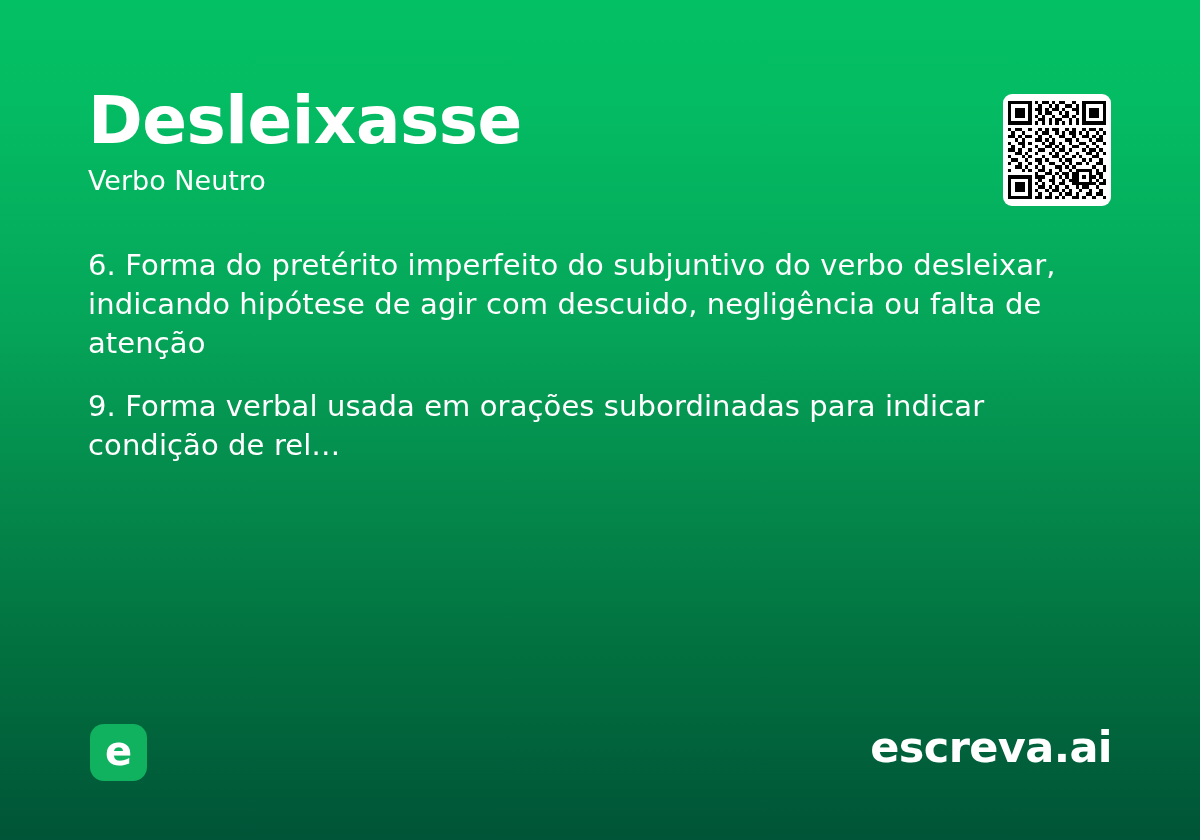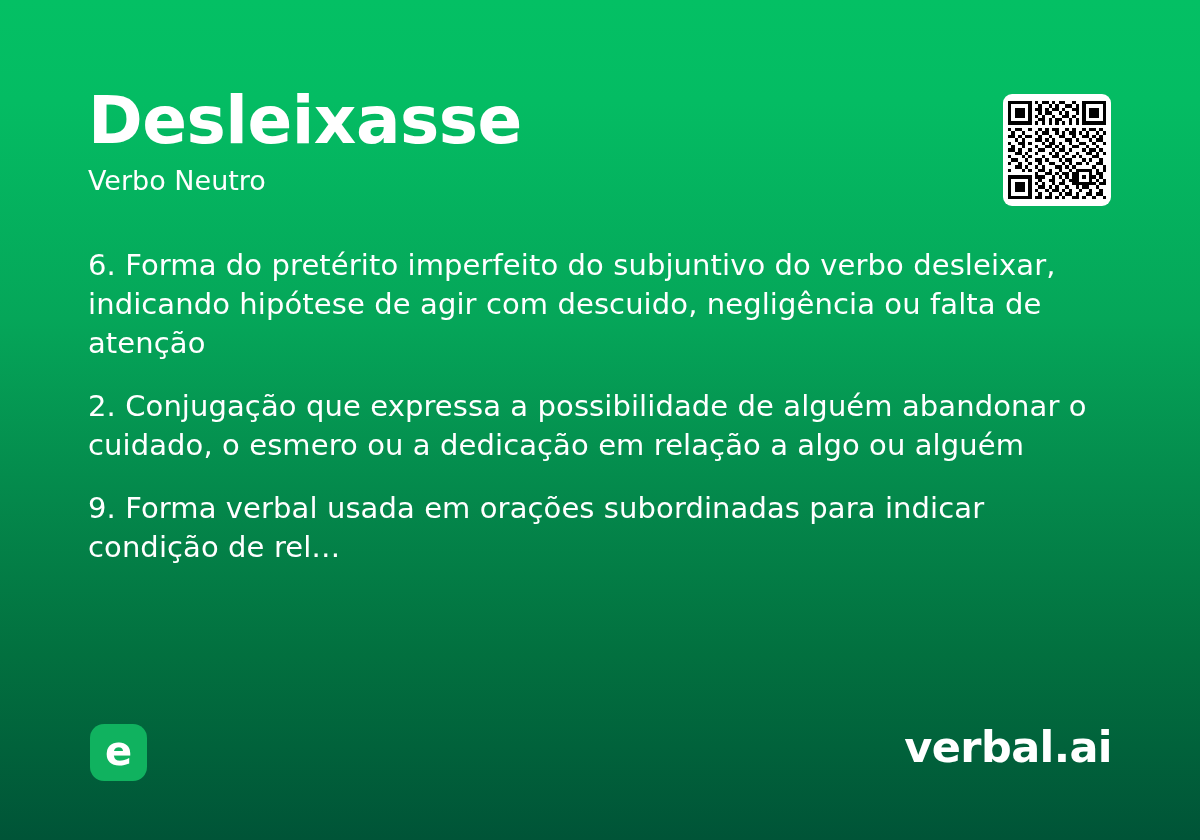--- a/index.html
+++ b/index.html
@@ -187,23 +187,22 @@
         <path d="M9 25h2v1H9zM12 25h1v1h-1zM14 25h1v1h-1zM17 25h1v1h-1zM20 25h1v1h-1zM22 25h2v1h-2zM26 25h1v1h-1z"></path>
         <path d="M8 26h1v1H8zM11 26h1v1h-1zM13 26h2v1h-2zM16 26h1v1h-1zM18 26h1v1h-1zM21 26h1v1h-1zM24 26h1v1h-1zM27 26h1v1h-1z"></path>
         <path d="M9 27h1v1H9zM12 27h1v1h-1zM15 27h1v1h-1zM17 27h2v1h-2zM20 27h1v1h-1zM23 27h2v1h-2zM26 27h2v1h-2z"></path>
         <path d="M8 28h2v1H8zM11 28h2v1h-2zM14 28h1v1h-1zM16 28h1v1h-1zM19 28h2v1h-2zM22 28h1v1h-1zM25 28h1v1h-1zM28 28h1v1h-1z"></path>
       </g>
     </svg>
   </div>
 
   <div class="definitions">
     <p class="definition">6. Forma do pretérito imperfeito do subjuntivo do verbo desleixar, indicando hipótese de agir com descuido, negligência ou falta de atenção</p>
-    <p class="definition">2. Conjugação que expressa a possibilidade de alguém abandonar o cuidado, o esmero ou a dedicação em relação a algo ou alguém</p>
     <p class="definition">9. Forma verbal usada em orações subordinadas para indicar condição de rel…</p>
   </div>
 
   <div class="footer-logo">
     <span>e</span>
   </div>
 
-  <div class="brand">verbal.ai</div>
+  <div class="brand">escreva.ai</div>
 
 </div>
 
 </body></html>

